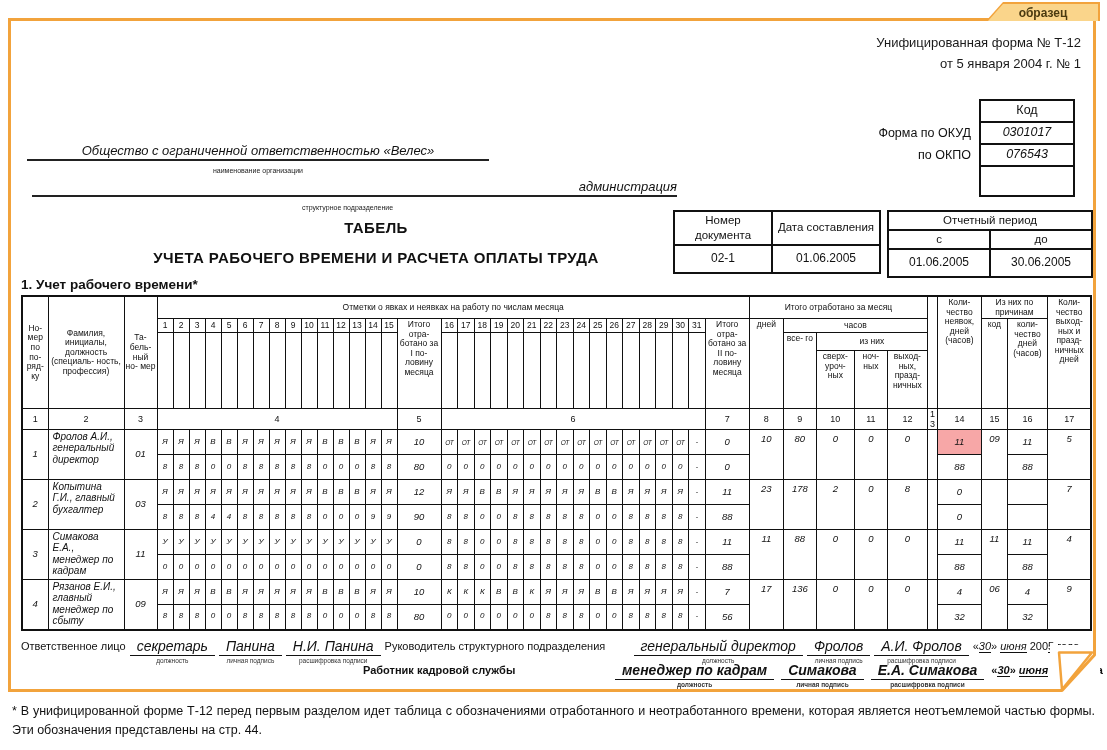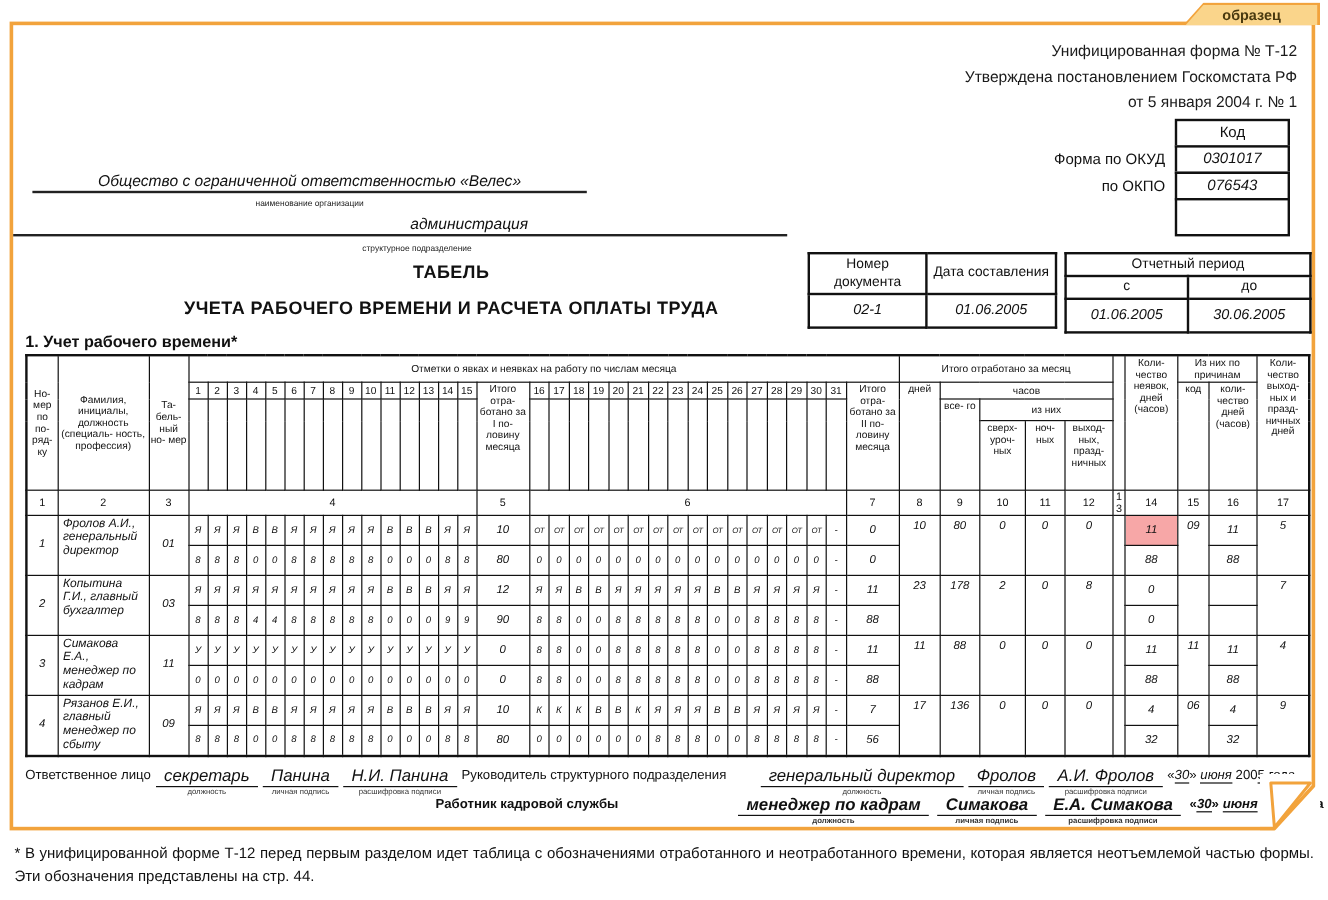--- a/index.html
+++ b/index.html
@@ -26,21 +26,21 @@
   .cb-empty{height:24px;}
   
   .ruleline{position:absolute;border-bottom:2px solid #222;text-align:center;
             font-style:italic;font-size:13px;padding-bottom:1px;}
   .rulecap{position:absolute;font-size:7px;color:#222;text-align:center;}
   .main-title{position:absolute;left:0;width:730px;text-align:center;font-weight:bold;font-size:15px;letter-spacing:.4px;}
   .section-title{position:absolute;left:10px;font-weight:bold;font-size:13.5px;}
   
   .gridbox{position:absolute;border-collapse:collapse;}
   .gridbox td{border:2px solid #111;text-align:center;font-size:11.5px;padding:1px 4px;line-height:1.3;}
-  .gridbox td.gv{font-style:italic;font-size:12px;height:24px;}
+  .gridbox td.gv{font-size:12px;height:24px;}
   
   .sheetwrap{position:absolute;left:10px;top:274px;}
   table.sheet{border-collapse:collapse;table-layout:fixed;width:1069px;border:2px solid #111;}
   .sheet td{border:1px solid #111;padding:0;text-align:center;vertical-align:middle;
             font-size:8.5px;line-height:1.12;overflow:hidden;word-wrap:break-word;}
   .sheet .hdr{padding:1px;}
   .sheet .vtop{vertical-align:top;padding-top:1px;}
   .sheet .mark{font-style:italic;font-size:8px;}
   .sheet .ot{font-style:italic;font-size:6.5px;letter-spacing:-.5px;}
   .sheet .val{font-style:italic;font-size:9.5px;}
@@ -67,21 +67,20 @@
 <body>
 
 <div class="tab-outer">
   <div class="tab-inner">образец</div>
 </div>
 
 <div class="frame">
 
   <div class="approval">
     <div>Унифицированная форма № Т-12</div>
-    <div>Утверждена постановлением Госкомстата РФ</div>
     <div>от 5 января 2004 г. № 1</div>
   </div>
 
   <div class="codebox">
     <div class="cb-line">
       <span class="cb-val cb-head">Код</span>
     </div>
     <div class="cb-line">
       <span class="cb-label">Форма по ОКУД</span>
       <span class="cb-val">0301017</span>
@@ -91,21 +90,21 @@
       <span class="cb-val">076543</span>
     </div>
     <div class="cb-line">
       <span class="cb-val cb-empty"></span>
     </div>
   </div>
 
   <div class="ruleline" style="left:16px;top:122px;width:462px">Общество с ограниченной ответственностью «Велес»</div>
   <div class="rulecap" style="left:16px;top:146px;width:462px">наименование организации</div>
 
-  <div class="ruleline" style="left:0;top:158px;width:645px;text-align:center;padding-left:115px;box-sizing:border-box">администрация</div>
+  <div class="ruleline" style="left:21px;top:158px;width:645px;text-align:right;padding-left:115px;box-sizing:border-box">администрация</div>
   <div class="rulecap" style="left:14px;top:183px;width:645px">структурное подразделение</div>
 
   <div class="main-title" style="top:198px">ТАБЕЛЬ</div>
   <div class="main-title" style="top:228px">УЧЕТА РАБОЧЕГО ВРЕМЕНИ И РАСЧЕТА ОПЛАТЫ ТРУДА</div>
   <div class="section-title" style="top:256px">1. Учет рабочего времени*</div>
 
   <table class="gridbox" style="left:662px;top:189px">
     <tbody>
         <tr>
       <td style="width:88px">Номер документа</td>

